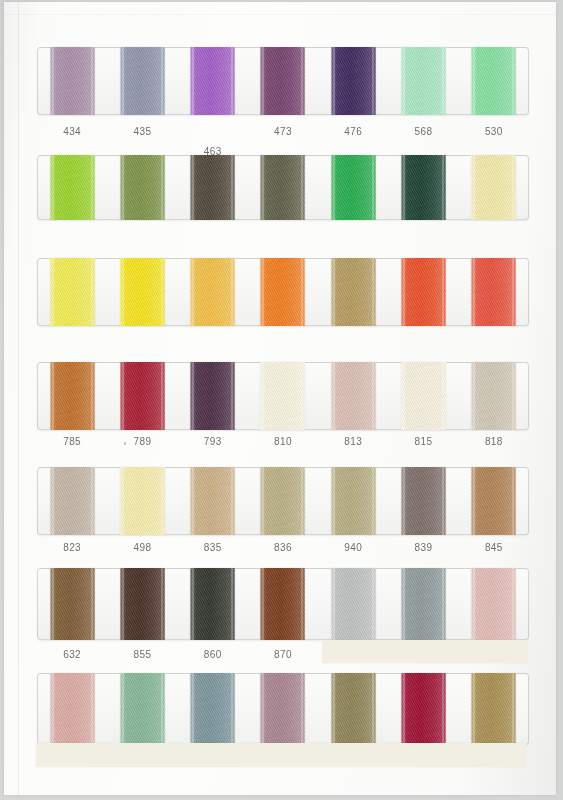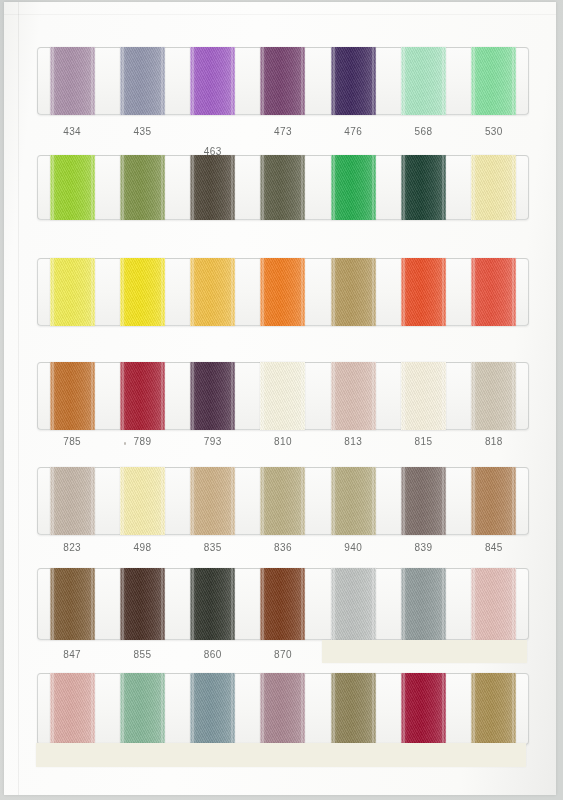--- a/index.html
+++ b/index.html
@@ -333,21 +333,21 @@
               <div class="ribbon" style="background-color: rgb(188, 192, 190);"></div>
             </div>
             <div class="ribbon-cell" title="slate grey">
               <div class="ribbon" style="background-color: rgb(143, 154, 154);"></div>
             </div>
             <div class="ribbon-cell" title="dusty pink">
               <div class="ribbon" style="background-color: rgb(223, 186, 180);"></div>
             </div>
           </div>
           <div class="label-row" style="top: 81px;">
-            <div class="label-cell" style="color: rgb(109, 111, 110);">847</div>
+            <div class="label-cell" style="color: rgb(109, 111, 110);">632</div>
             <div class="label-cell" style="color: rgb(109, 111, 110);">855</div>
             <div class="label-cell" style="color: rgb(109, 111, 110);">860</div>
             <div class="label-cell" style="color: rgb(109, 111, 110);">870</div>
             <div class="label-cell" style="color: rgb(109, 111, 110);">008</div>
             <div class="label-cell" style="color: rgb(109, 111, 110);">018</div>
             <div class="label-cell" style="color: rgb(109, 111, 110);">145</div>
           </div>
         </div>
         <div class="swatch-row" style="top: 671px; height: 112px;">
           <div class="mount-strip" style="height: 72px;"></div>

